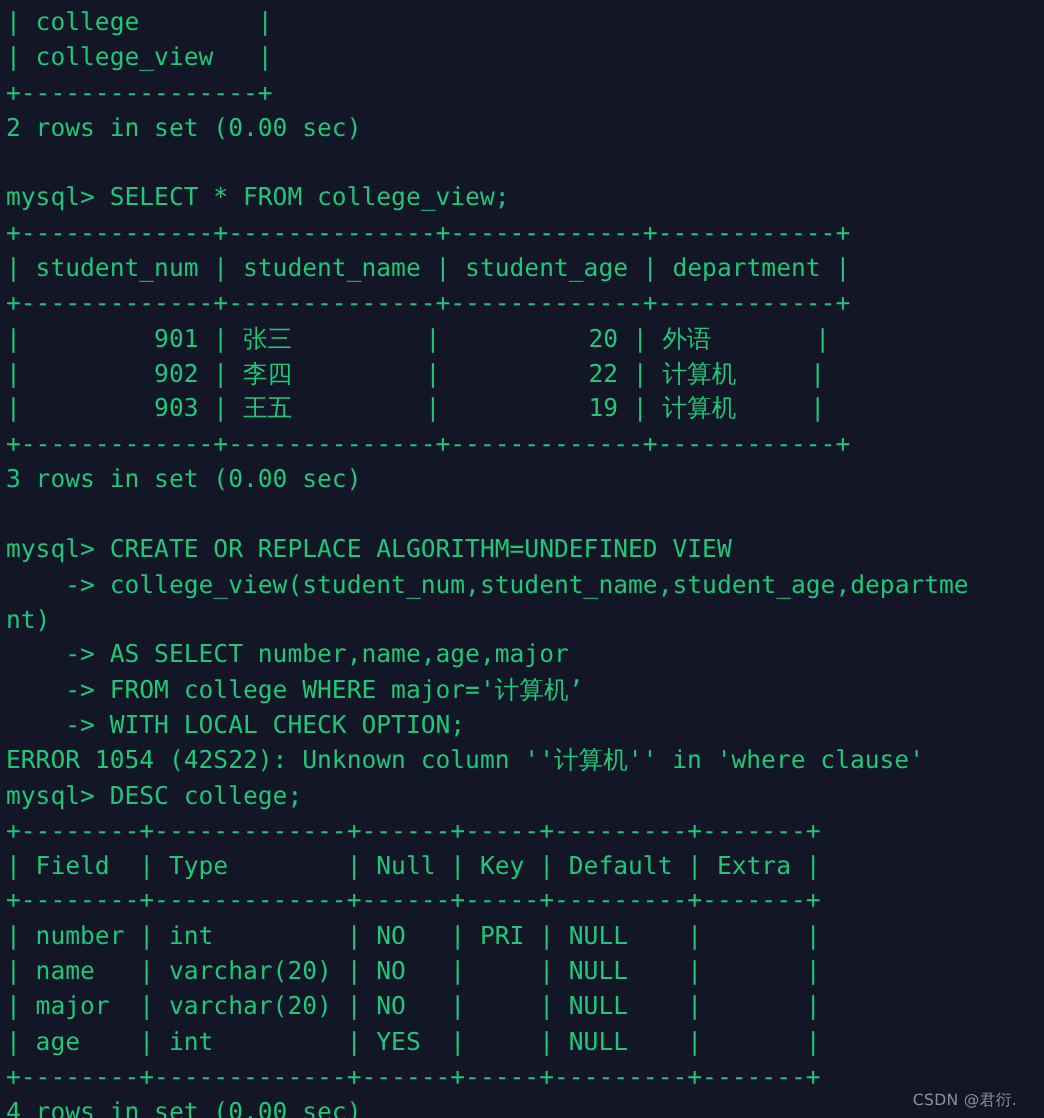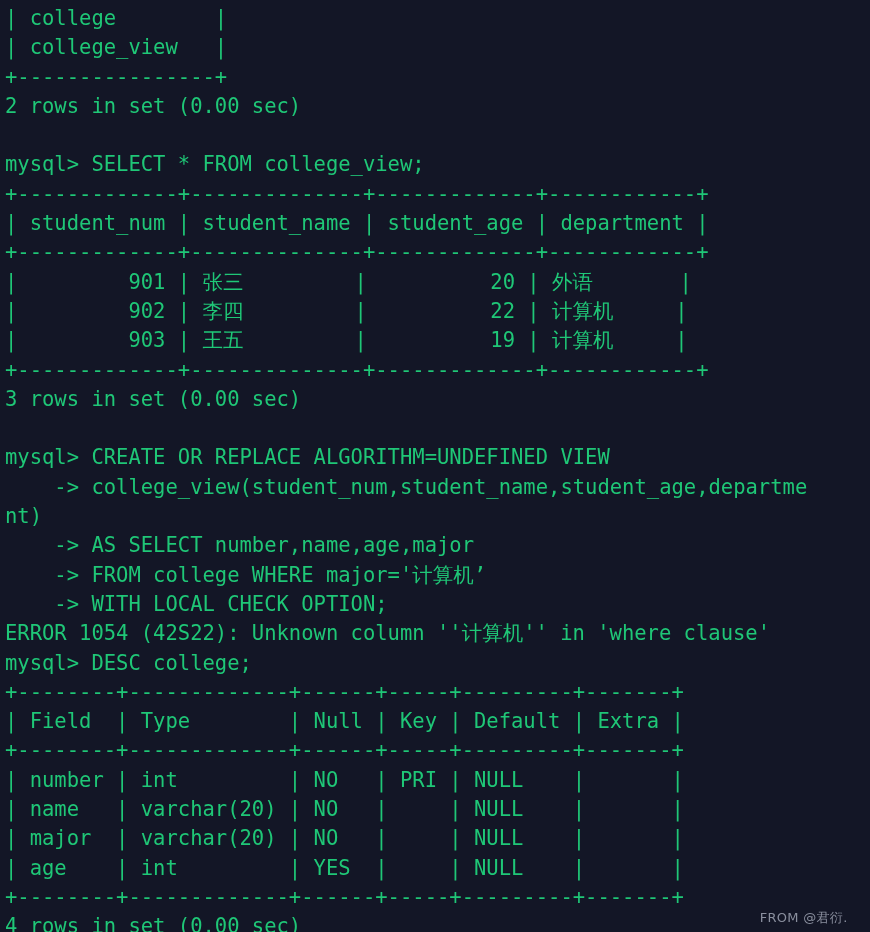--- a/index.html
+++ b/index.html
@@ -55,14 +55,14 @@
     color: #8a8f9e;
     letter-spacing: 0.3px;
     white-space: pre;
   }
 </style>
 </head>
 <body>
 
 <div id="terminal">
   <div id="console"><div class="line">| college        |</div><div class="line">| college_view   |</div><div class="line">+----------------+</div><div class="line">2 rows in set (0.00 sec)</div><div class="line blank">&nbsp;</div><div class="line">mysql&gt; SELECT * FROM college_view;</div><div class="line">+-------------+--------------+-------------+------------+</div><div class="line">| student_num | student_name | student_age | department |</div><div class="line">+-------------+--------------+-------------+------------+</div><div class="line">|         901 | 张三         |          20 | 外语       |</div><div class="line">|         902 | 李四         |          22 | 计算机     |</div><div class="line">|         903 | 王五         |          19 | 计算机     |</div><div class="line">+-------------+--------------+-------------+------------+</div><div class="line">3 rows in set (0.00 sec)</div><div class="line blank">&nbsp;</div><div class="line">mysql&gt; CREATE OR REPLACE ALGORITHM=UNDEFINED VIEW</div><div class="line">    -&gt; college_view(student_num,student_name,student_age,departme</div><div class="line">nt)</div><div class="line">    -&gt; AS SELECT number,name,age,major</div><div class="line">    -&gt; FROM college WHERE major='计算机’</div><div class="line">    -&gt; WITH LOCAL CHECK OPTION;</div><div class="line">ERROR 1054 (42S22): Unknown column ''计算机'' in 'where clause'</div><div class="line">mysql&gt; DESC college;</div><div class="line">+--------+-------------+------+-----+---------+-------+</div><div class="line">| Field  | Type        | Null | Key | Default | Extra |</div><div class="line">+--------+-------------+------+-----+---------+-------+</div><div class="line">| number | int         | NO   | PRI | NULL    |       |</div><div class="line">| name   | varchar(20) | NO   |     | NULL    |       |</div><div class="line">| major  | varchar(20) | NO   |     | NULL    |       |</div><div class="line">| age    | int         | YES  |     | NULL    |       |</div><div class="line">+--------+-------------+------+-----+---------+-------+</div><div class="line">4 rows in set (0.00 sec)</div></div>
-  <div class="watermark">FROM @君衍. </div>
+  <div class="watermark">CSDN @君衍. </div>
 </div>
 
 </body></html>

